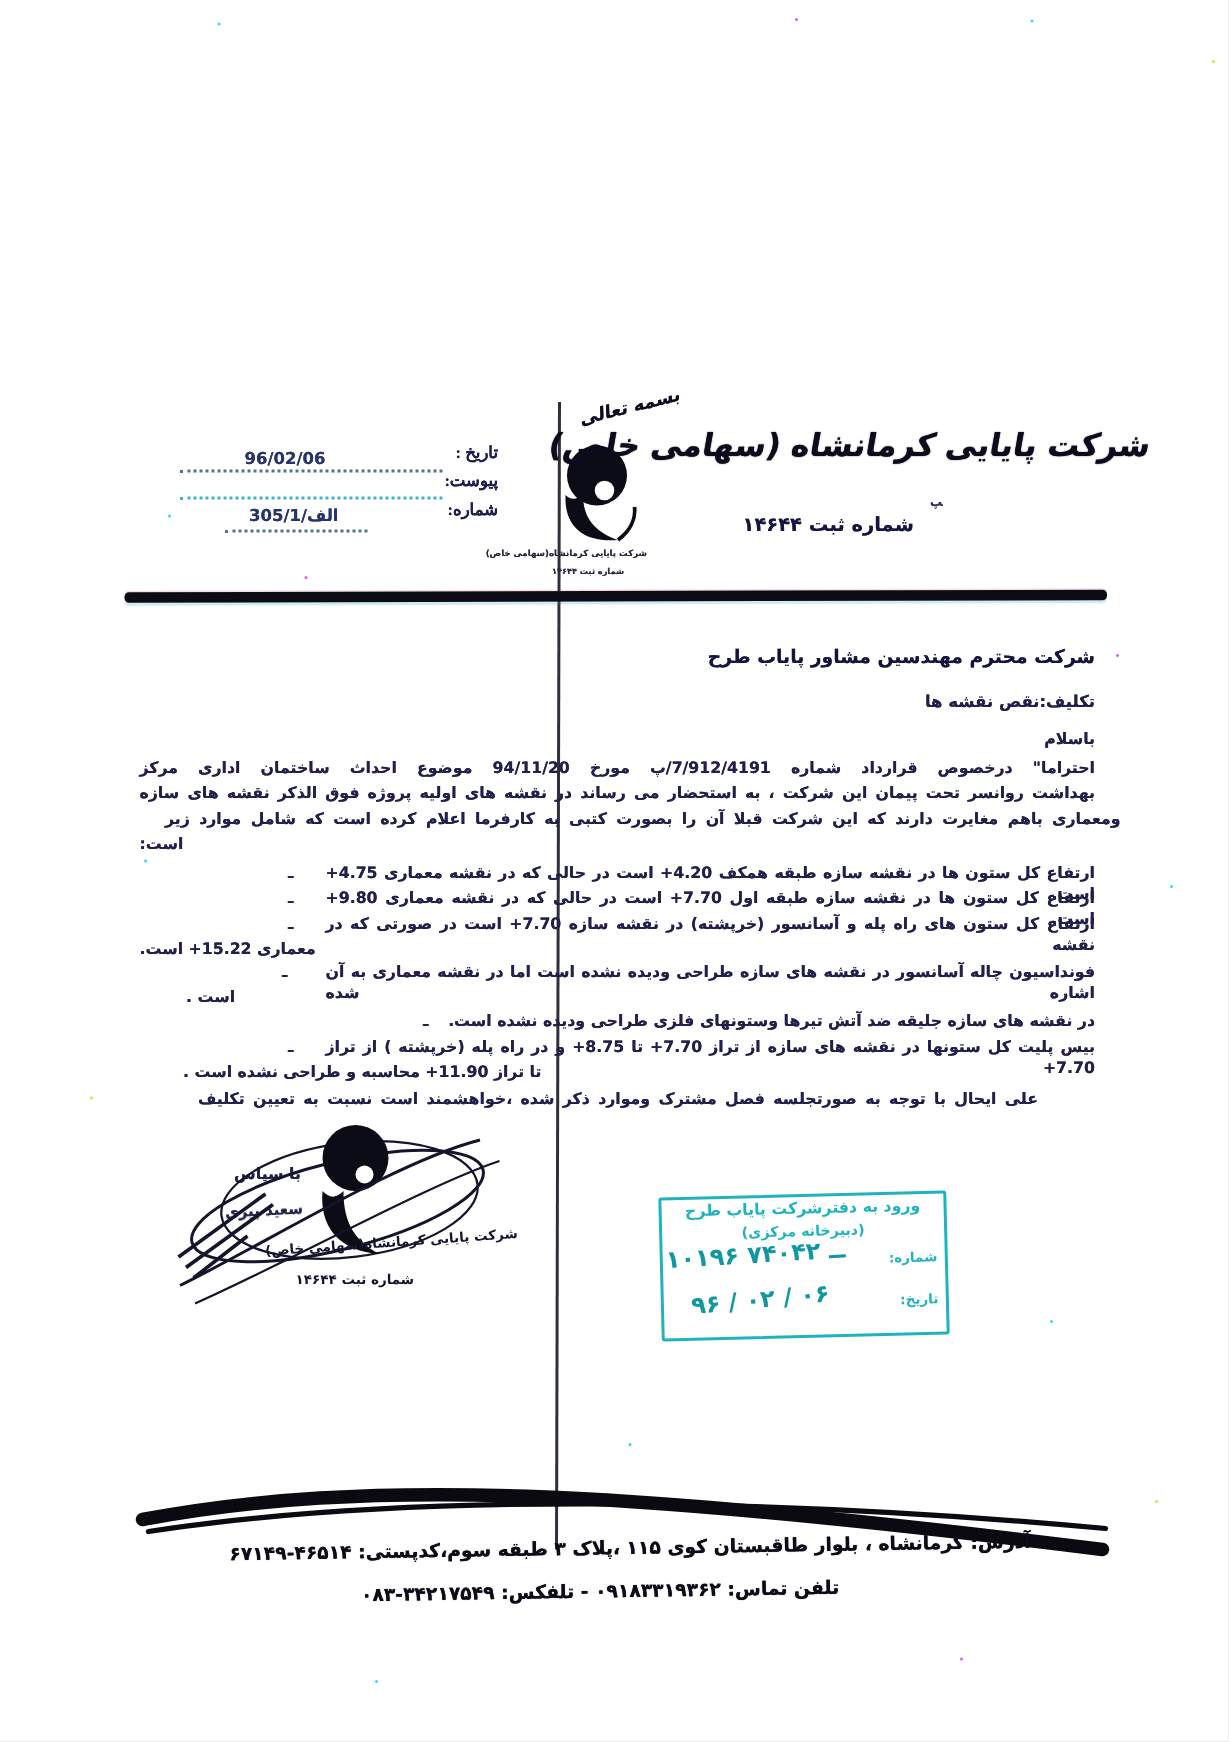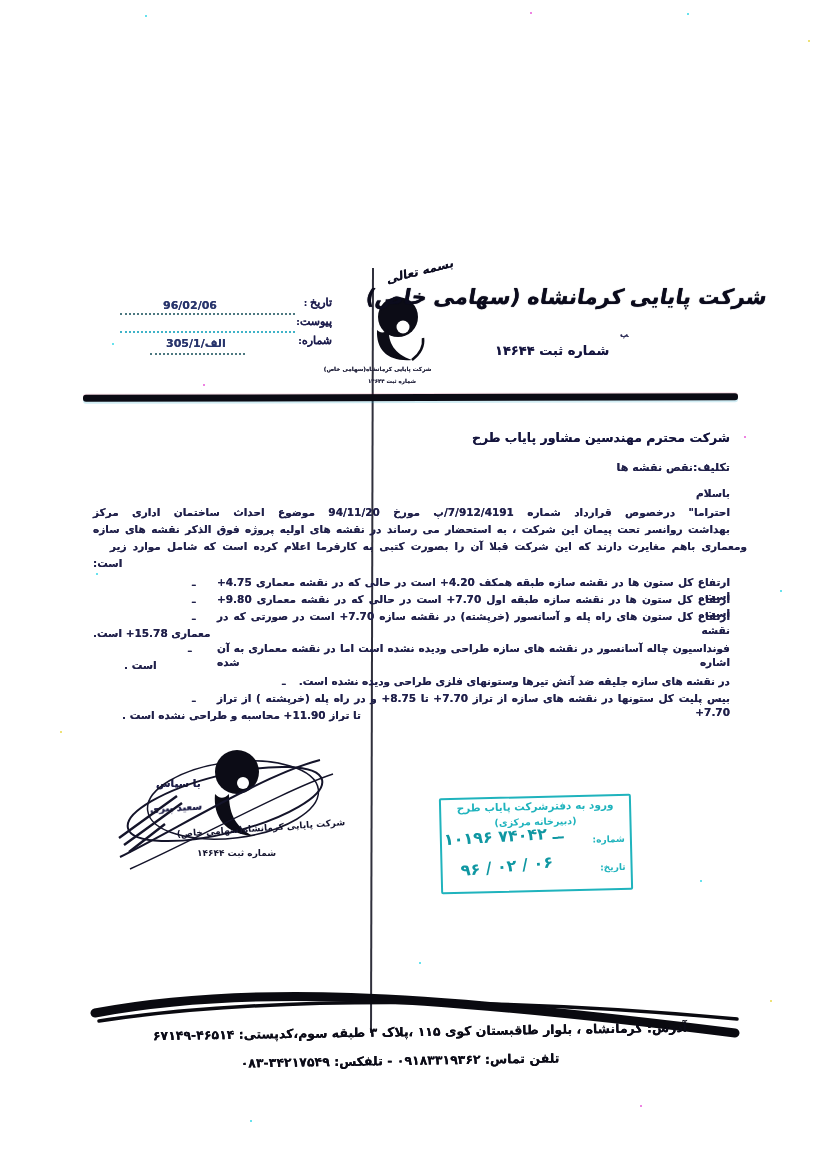--- a/index.html
+++ b/index.html
@@ -81,33 +81,34 @@
   <div class="t" style="left:93px;top:556px">است:</div>
 
   <div class="t" style="left:192px;top:575px">ـ</div>
   <div class="t j" style="right:89px;top:575px;width:513px">ارتفاع کل ستون ها در نقشه سازه طبقه همکف 4.20+ است در حالی که در نقشه معماری 4.75+ است.</div>
 
   <div class="t" style="left:192px;top:592px">ـ</div>
   <div class="t j" style="right:89px;top:592px;width:513px">ارتفاع کل ستون ها در نقشه سازه طبقه اول 7.70+ است در حالی که در نقشه معماری 9.80+ است.</div>
 
   <div class="t" style="left:192px;top:609px">ـ</div>
   <div class="t j" style="right:89px;top:609px;width:513px">ارتفاع کل ستون های راه پله و آسانسور (خرپشته) در نقشه سازه 7.70+ است در صورتی که در نقشه</div>
-  <div class="t" style="left:93px;top:626px">معماری 15.78+ است.</div>
+  <div class="t" style="left:93px;top:626px">معماری 15.22+ است.</div>
 
   <div class="t" style="left:188px;top:641px">ـ</div>
   <div class="t j" style="right:89px;top:641px;width:513px">فونداسیون چاله آسانسور در نقشه های سازه طراحی ودیده نشده است اما در نقشه معماری به آن اشاره شده</div>
   <div class="t" style="left:124px;top:658px">است .</div>
 
   <div class="t" style="left:282px;top:674px">ـ</div>
   <div class="t" style="right:89px;top:674px">در نقشه های سازه جلیقه ضد آتش تیرها وستونهای فلزی طراحی ودیده نشده است.</div>
 
   <div class="t" style="left:192px;top:691px">ـ</div>
   <div class="t j" style="right:89px;top:691px;width:513px">بیس پلیت کل ستونها در نقشه های سازه از تراز 7.70+ تا 8.75+ و در راه پله (خرپشته ) از تراز 7.70+</div>
   <div class="t" style="left:122px;top:708px">تا تراز 11.90+ محاسبه و طراحی نشده است .</div>
 
+  <div class="t j" style="right:127px;top:726px;width:560px">علی ایحال با توجه به صورتجلسه فصل مشترک وموارد ذکر شده ،خواهشمند است نسبت به تعیین تکلیف</div>
 
   <div class="t" style="left:156px;top:776px;font-size:10.5px">با سپاس</div>
   <div class="t blur" style="left:150px;top:801px;font-size:10px;transform:rotate(-3deg)">سعید پیری</div>
 
   <svg style="left:115px;top:742px" width="230" height="135" viewBox="0 0 230 135">
     <ellipse cx="110" cy="62" rx="100" ry="29" fill="none" stroke="#14142a" stroke-width="2" transform="rotate(-14 110 62)"></ellipse>
     <ellipse cx="118" cy="58" rx="86" ry="38" fill="none" stroke="#14142a" stroke-width="1.5" transform="rotate(-7 118 58)"></ellipse>
     <circle cx="122" cy="30" r="22" fill="#0c0c16"></circle>
     <circle cx="128" cy="41" r="6" fill="#ffffff"></circle>
     <path d="M100,52 C98,75 110,92 138,94 C118,84 114,68 114,52 C108,58 104,56 100,52 Z" fill="#0c0c16"></path>

